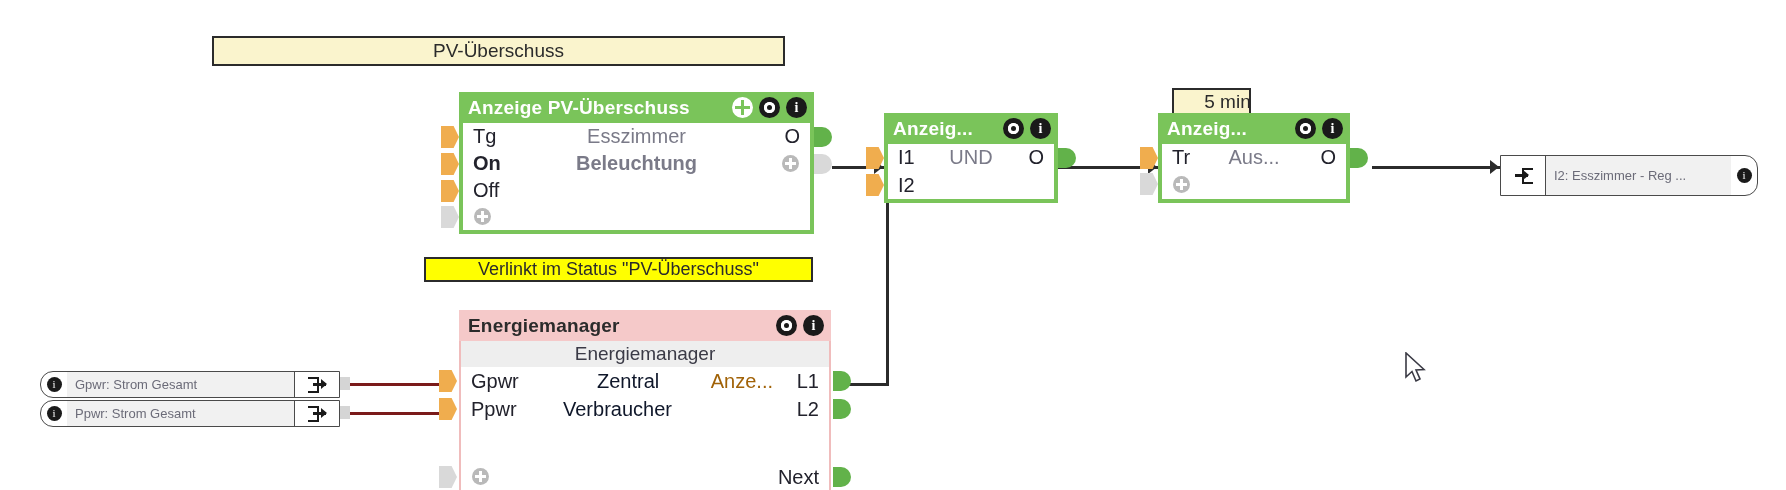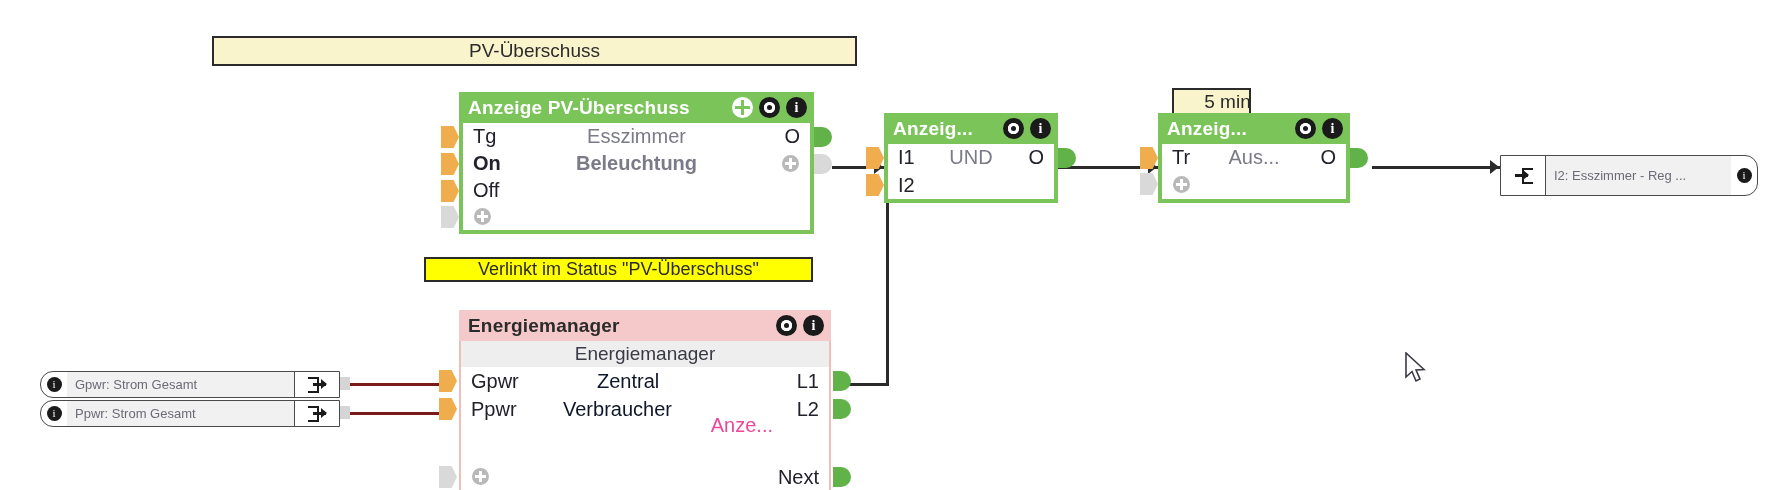--- a/index.html
+++ b/index.html
@@ -204,21 +204,21 @@
   }
   .arrow.red{border-left-color:#7a1a1a;}
 
   #cursor{position:absolute;pointer-events:none;}
 </style>
 </head>
 <body>
 
 <div id="canvas">
 
-  <div class="banner cream" style="left:212px;top:36px;width:645px;height:30px;justify-content:center;">
+  <div class="banner cream" style="left:212px;top:36px;width:573px;height:30px;justify-content:center;">
     <span>PV-Überschuss</span>
   </div>
 
   <div class="wire" style="left:832px;top:166px;width:52px;height:3px;"></div>
   <div class="arrow" style="left:874px;top:160px;"></div>
 
   <div class="wire" style="left:833px;top:383px;width:56px;height:3px;"></div>
   <div class="wire" style="left:886px;top:194px;width:3px;height:192px;"></div>
   <div class="wire" style="left:886px;top:194px;width:26px;height:3px;"></div>
   <div class="arrow" style="left:903px;top:189px;"></div>
@@ -349,21 +349,21 @@
         <span class="ic ic-info">i</span>
       </span>
     </div>
     <div class="body">
       <div class="subbar">Energiemanager</div>
 
       <div class="row" style="height:28px;line-height:28px;">
         <span class="port in" style="top:3px;"></span>
         <span class="lbl-in">Gpwr</span>
         <span class="lbl-mid2" style="left:136px;">Zentral</span>
-        <span class="lbl-mid2" style="right:56px;color:#ec4899;margin-top:44px;">Anze...</span>
+        <span class="lbl-mid2" style="right:56px;color:#a16207;">Anze...</span>
         <span class="lbl-out">L1</span>
         <span class="port out" style="top:4px;"></span>
       </div>
 
       <div class="row" style="height:28px;line-height:28px;">
         <span class="port in" style="top:3px;"></span>
         <span class="lbl-in">Ppwr</span>
         <span class="lbl-mid2" style="left:102px;">Verbraucher</span>
         <span class="lbl-out">L2</span>
         <span class="port out" style="top:4px;"></span>

